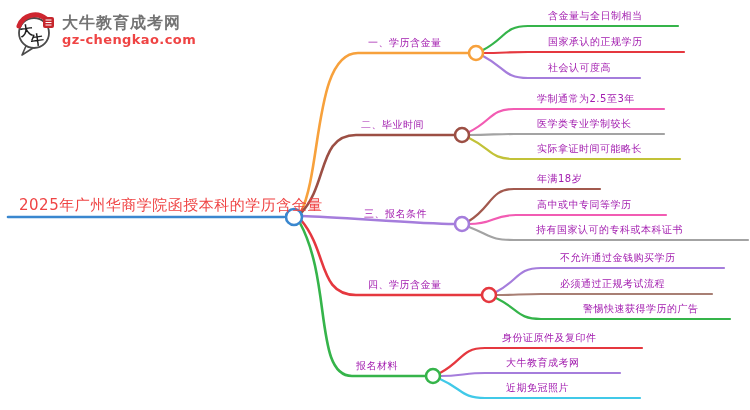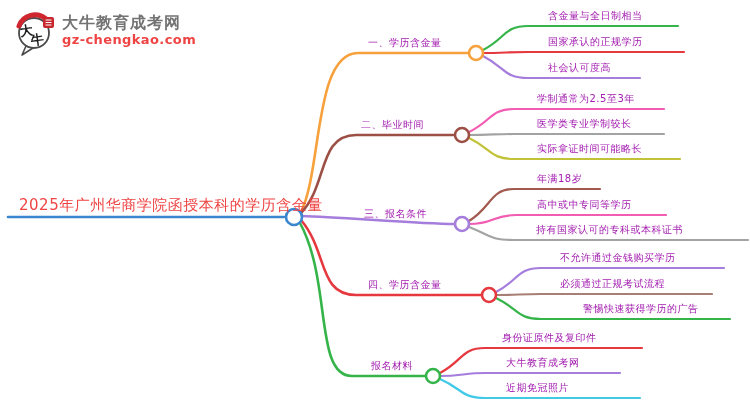--- a/index.html
+++ b/index.html
@@ -106,21 +106,21 @@
       <div class="logo-sub">gz-chengkao.com</div>
     </div>
   </div>
 
   <div class="lbl root" style="left:19px;top:196px;">2025年广州华商学院函授本科的学历含金量</div>
 
   <div class="lbl" style="left:368px;top:33px;">一、学历含金量</div>
   <div class="lbl" style="left:361px;top:115px;text-align:right;">二、毕业时间</div>
   <div class="lbl" style="left:364px;top:204px;">三、报名条件</div>
   <div class="lbl" style="left:368px;top:275px;">四、学历含金量</div>
-  <div class="lbl" style="left:371px;top:356px;">报名材料</div>
+  <div class="lbl" style="left:356px;top:356px;">报名材料</div>
 
   <div class="lbl" style="left:548px;top:6px;">含金量与全日制相当</div>
   <div class="lbl" style="left:548px;top:32px;">国家承认的正规学历</div>
   <div class="lbl" style="left:548px;top:58px;">社会认可度高</div>
 
   <div class="lbl" style="left:537px;top:89px;">学制通常为2.5至3年</div>
   <div class="lbl" style="left:537px;top:114px;">医学类专业学制较长</div>
   <div class="lbl" style="left:537px;top:139px;text-align:center;">实际拿证时间可能略长</div>
 
   <div class="lbl" style="left:537px;top:169px;">年满18岁</div>

